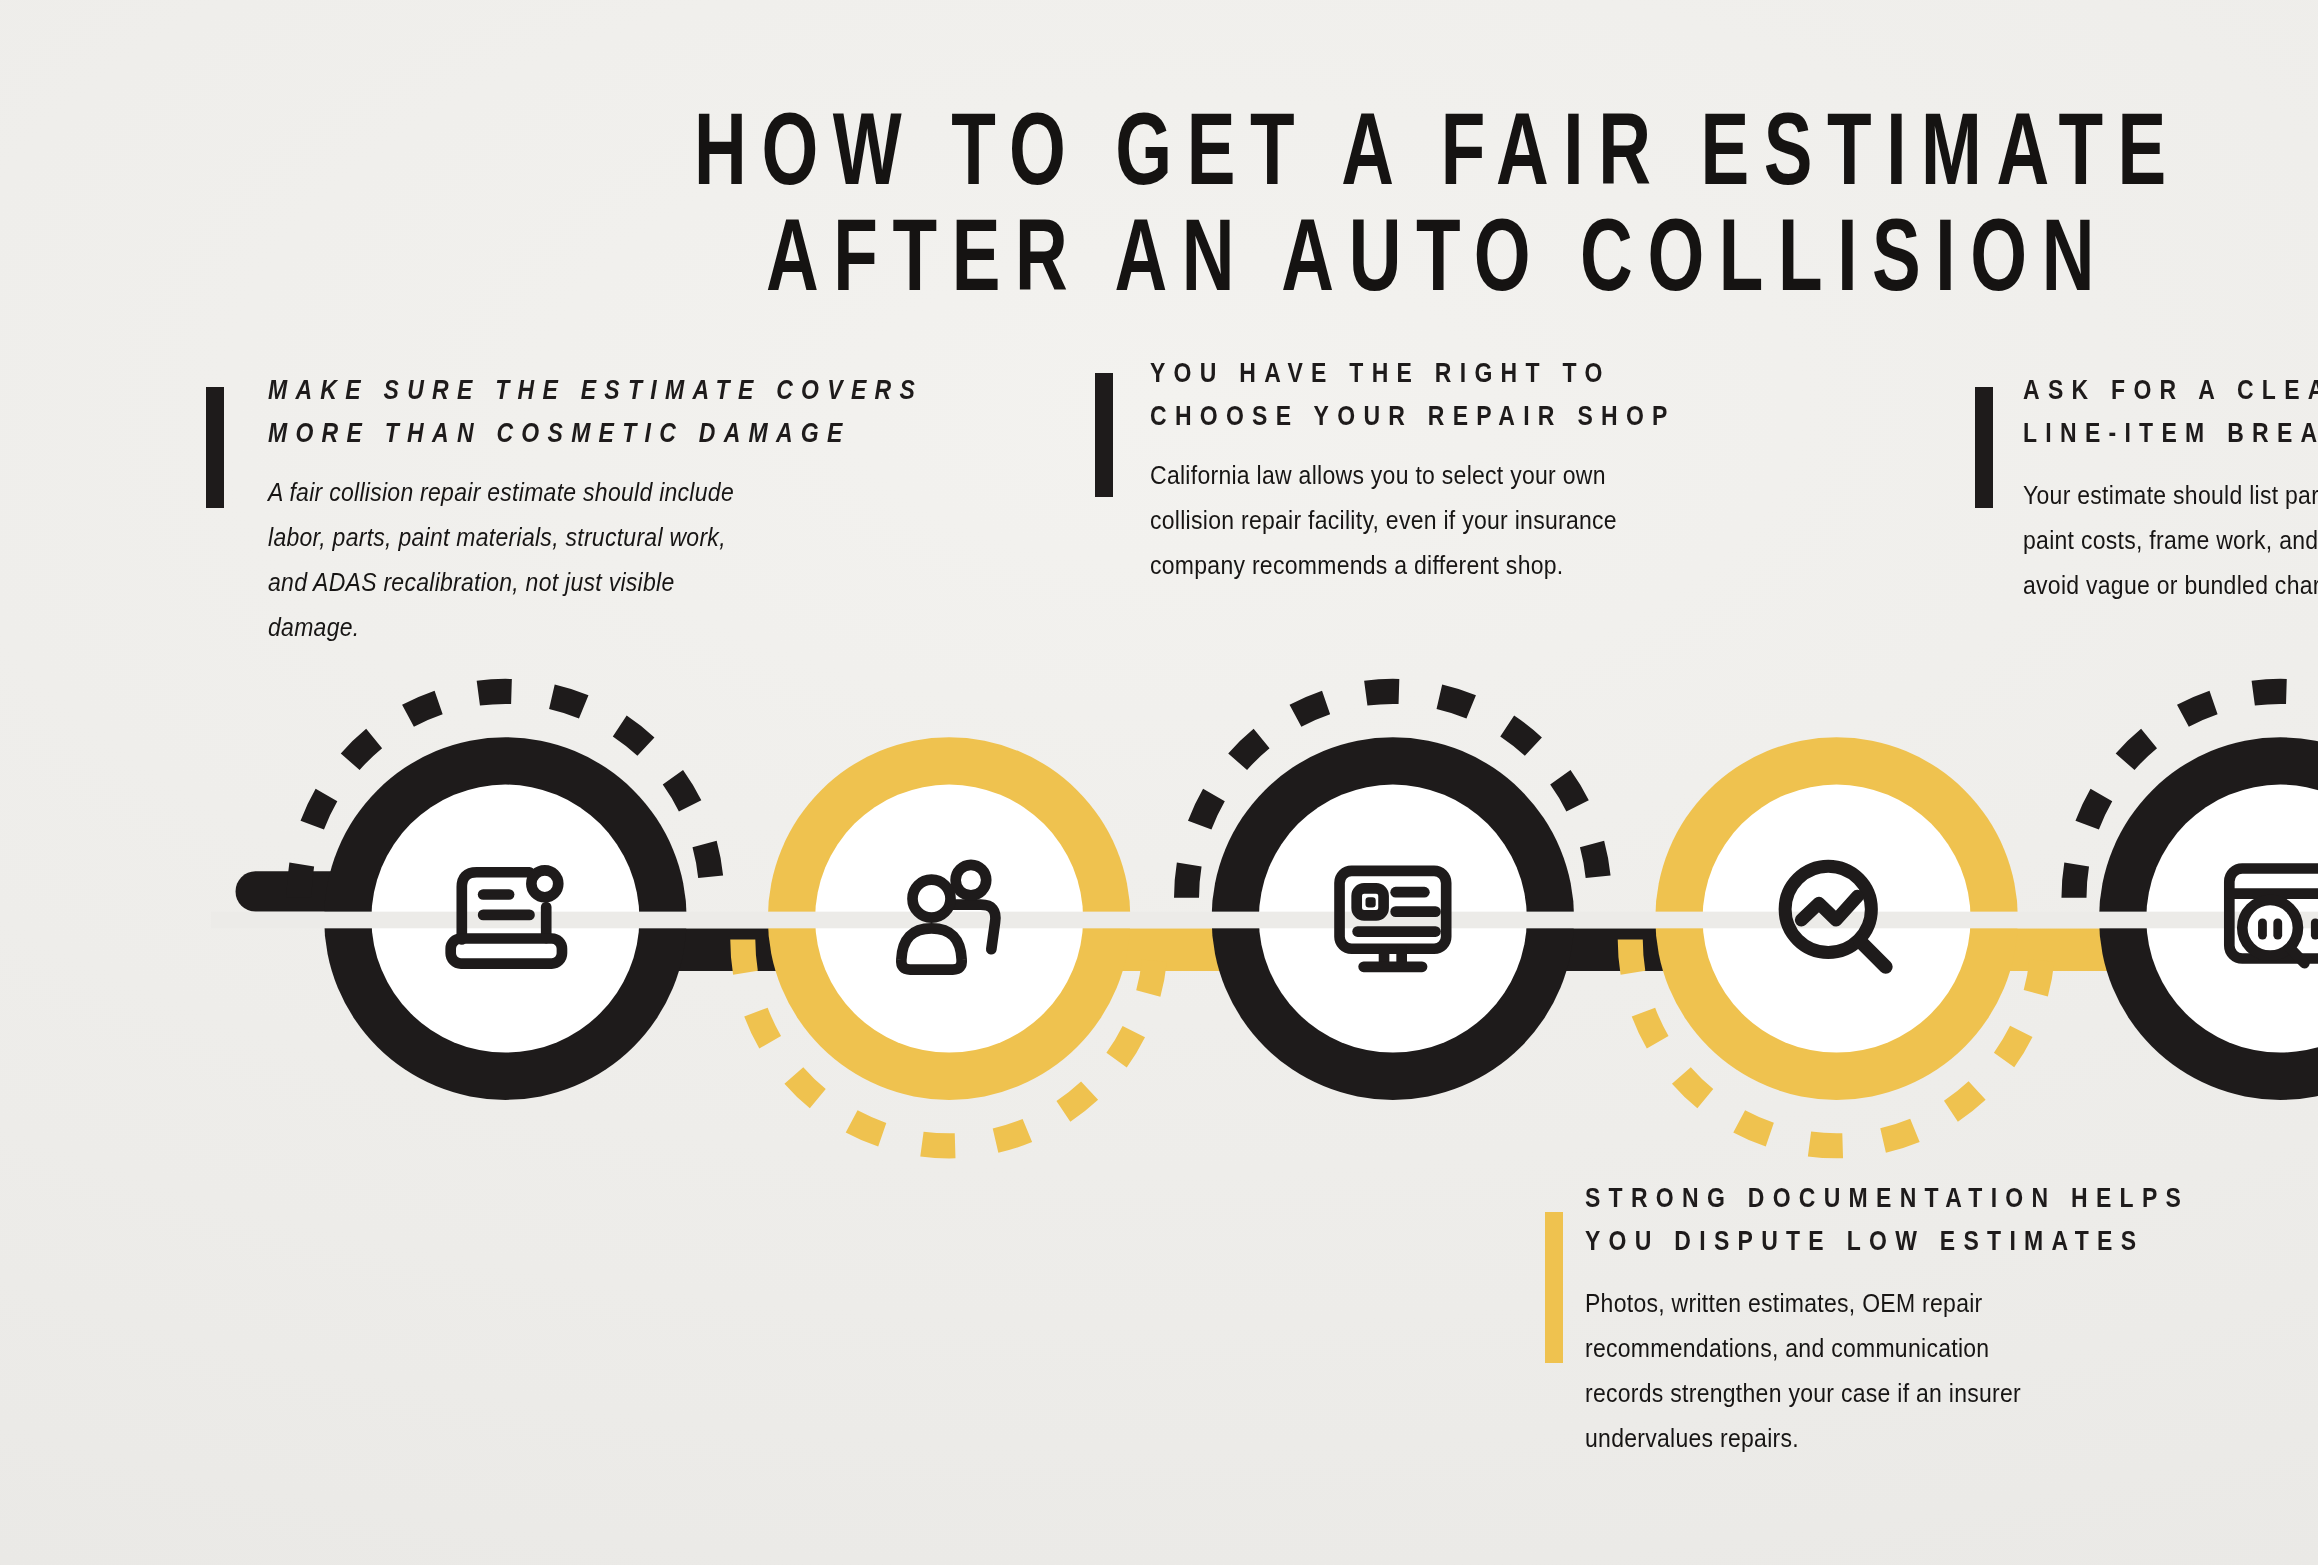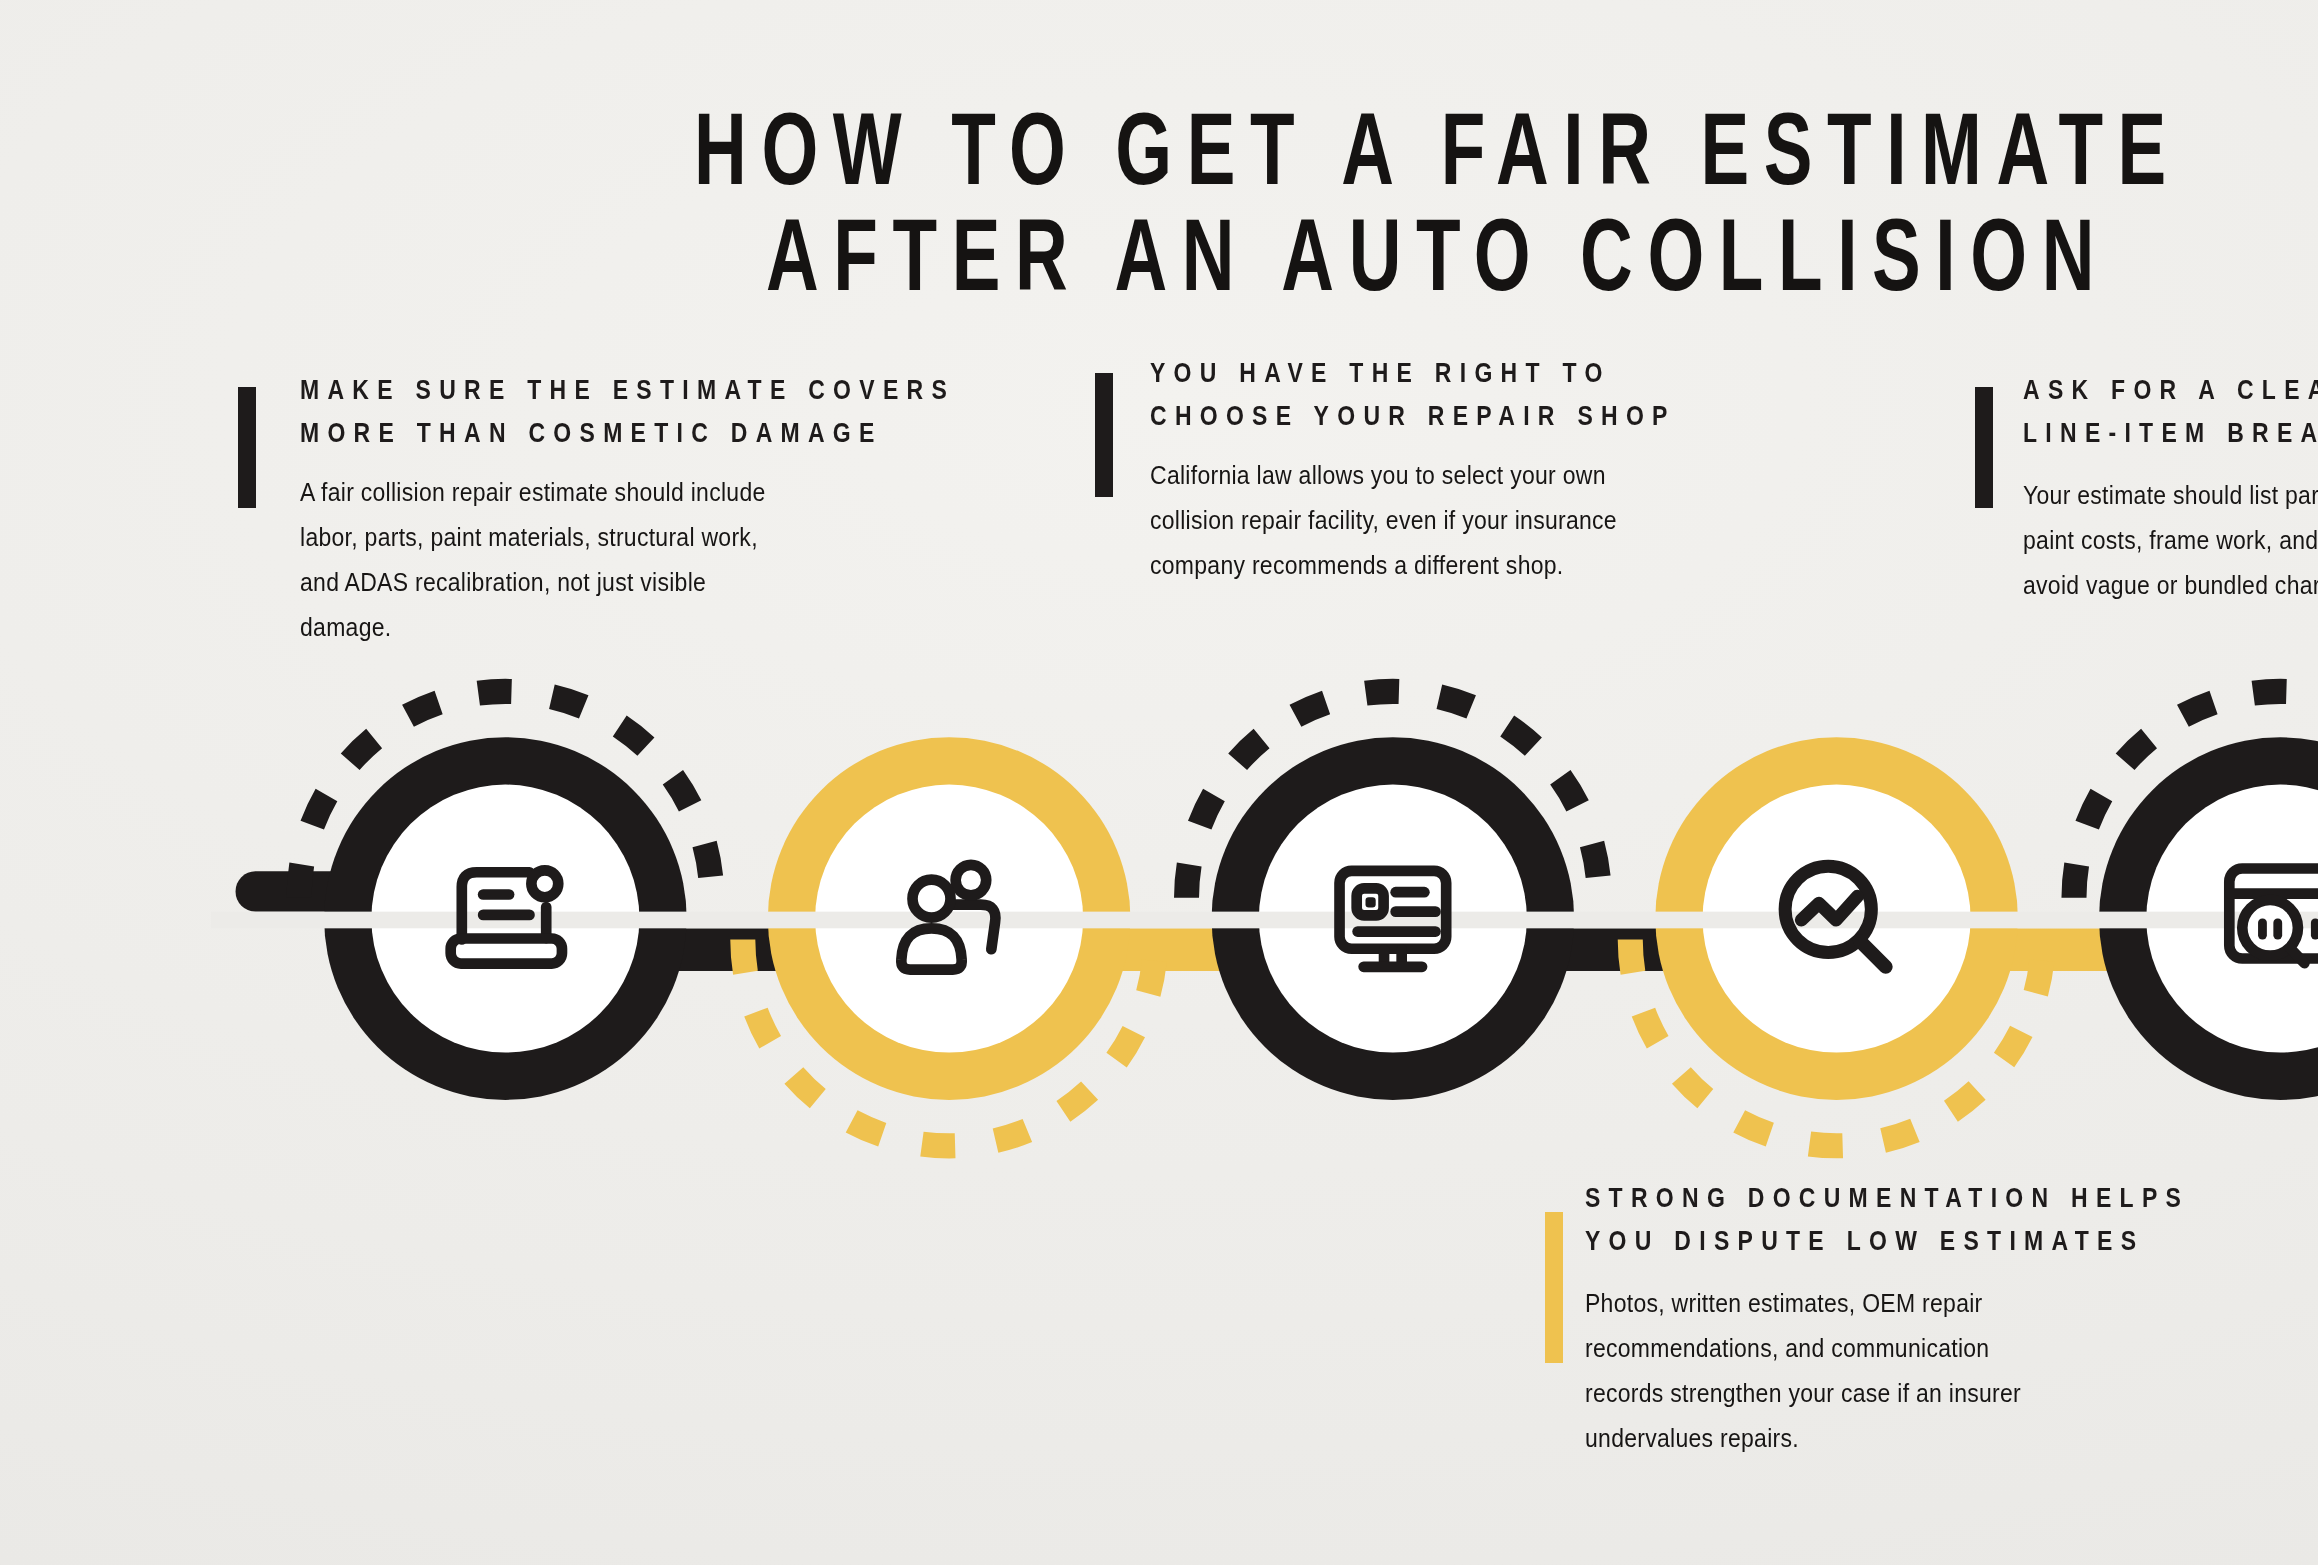--- a/index.html
+++ b/index.html
@@ -45,21 +45,21 @@
     position:absolute; left:0;
     font-size:23px;
     font-weight:400;
     letter-spacing:0.012em;
     line-height:41px;
     white-space:pre-line;
     transform:scaleY(1.1);
     transform-origin:left top;
     color:#171514;
   }
-  #section-1 { left:300px;  top:368px; }
+  #section-1 { left:268px;  top:368px;font-style:italic; }
   #section-1 .accent-bar { left:-62px; top:18.5px;  height:121px; }
   #section-1 .section-body { top:102px; }
 
   #section-2 { left:1150px; top:351px; }
   #section-2 .accent-bar { left:-55px; top:22px;  height:124px; }
   #section-2 .section-body { top:102px; }
 
   #section-3 { left:2023px; top:368px; }
   #section-3 .accent-bar { left:-48px; top:18.5px;  height:121px; }
   #section-3 .section-body { top:105px; }

